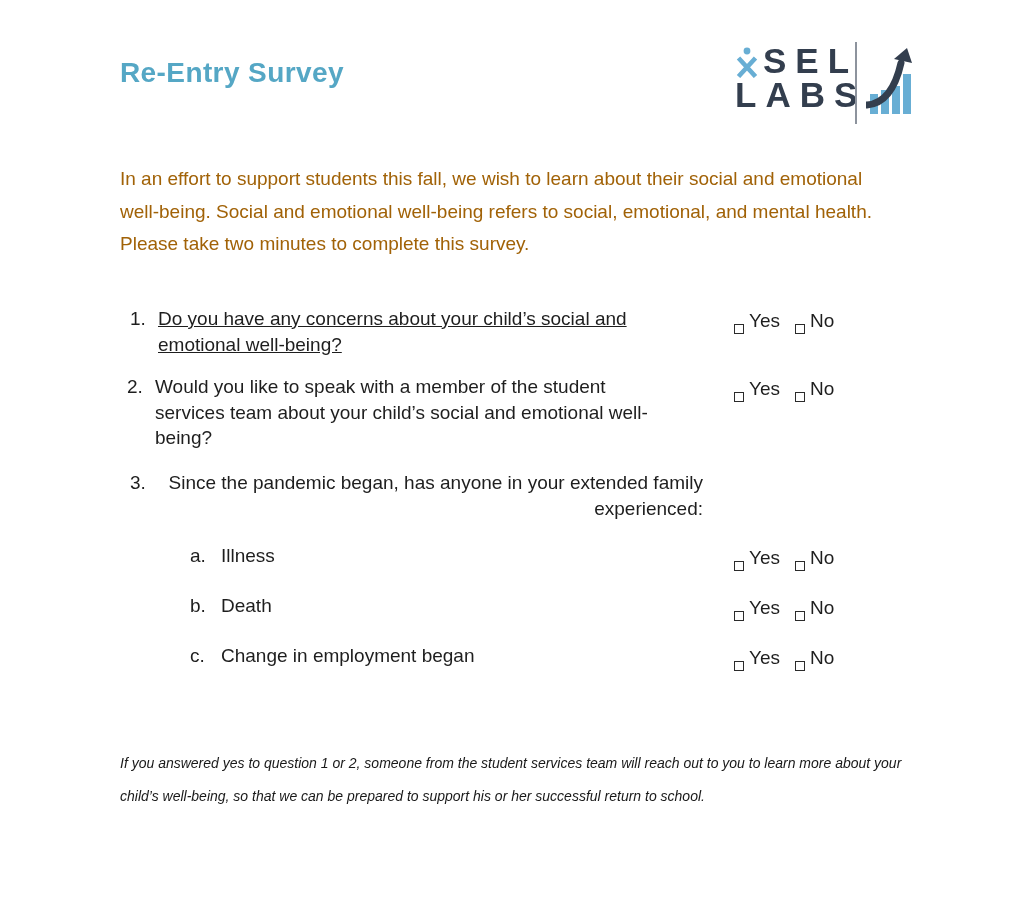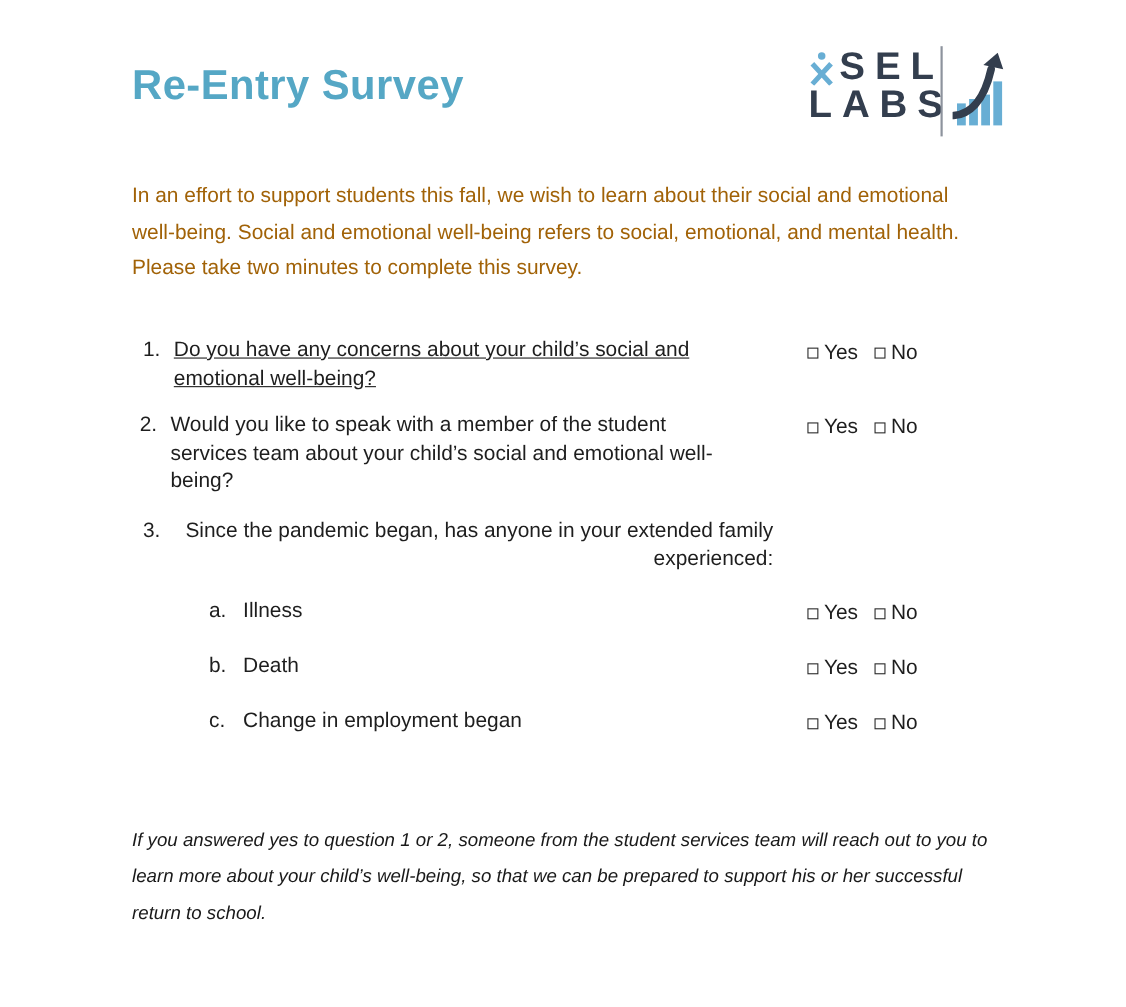--- a/index.html
+++ b/index.html
@@ -11,21 +11,21 @@
     font-family: "Liberation Sans", sans-serif;
     color: #1e1e1e;
     overflow: hidden;
   }
 
   
   .page-title {
     position: absolute;
     left: 120px; top: 57px;
     margin: 0;
-    font-size: 38px;
+    font-size: 28px;
     font-weight: 700;
     letter-spacing: 0.4px;
     color: #55a7c5;
   }
 
   
   .logo { position: absolute; left: 735px; top: 42px; width: 180px; height: 84px; }
   .logo-text { position: absolute; left: 0; top: 2px; color: #333e4e; }
   .logo-line { display: flex; align-items: flex-end; height: 34px; }
   .logo-word {
@@ -55,39 +55,39 @@
   .q3 { left: 130px; top: 470px; }  .q3 .q-text { width: 545px; text-align: right; }
 
   .sub-item { position: absolute; display: flex; }
   .sub-letter { width: 31px; flex: 0 0 31px; font-size: 19px; line-height: 25px; }
   .sub-text { font-size: 19px; line-height: 25px; white-space: nowrap; }
   .sa { left: 190px; top: 543px; }
   .sb { left: 190px; top: 593px; }
   .sc { left: 190px; top: 643px; }
 
   
-  .yn { position: absolute; left: 734px; display: flex; align-items: center; height: 26px; }
+  .yn { position: absolute; left: 734px; display: flex; align-items: flex-end; height: 26px; }
   .checkbox {
     display: inline-block; width: 8px; height: 8px;
     border: 1.4px solid #2b2b2b; background: #ffffff;
     margin-right: 5px; flex: 0 0 auto;
   }
   .cb2 { margin-left: 15px; }
   .opt-label { font-size: 19px; line-height: 26px; color: #1e1e1e; }
   .yn-q1 { top: 308px; }
   .yn-q2 { top: 376px; }
   .yn-sa { top: 545px; }
   .yn-sb { top: 595px; }
   .yn-sc { top: 645px; }
 
   
   .footer-note {
     position: absolute; left: 120px; top: 747px;
     width: 800px; margin: 0;
-    font-size: 17px; font-style: italic; line-height: 33px; color: #191919;
+    font-size: 14px; font-style: italic; line-height: 33px; color: #191919;
   }
 </style>
 </head>
 <body>
 
 <div class="page">
 
   <h1 class="page-title">Re-Entry Survey</h1>
 
   <div class="logo">

